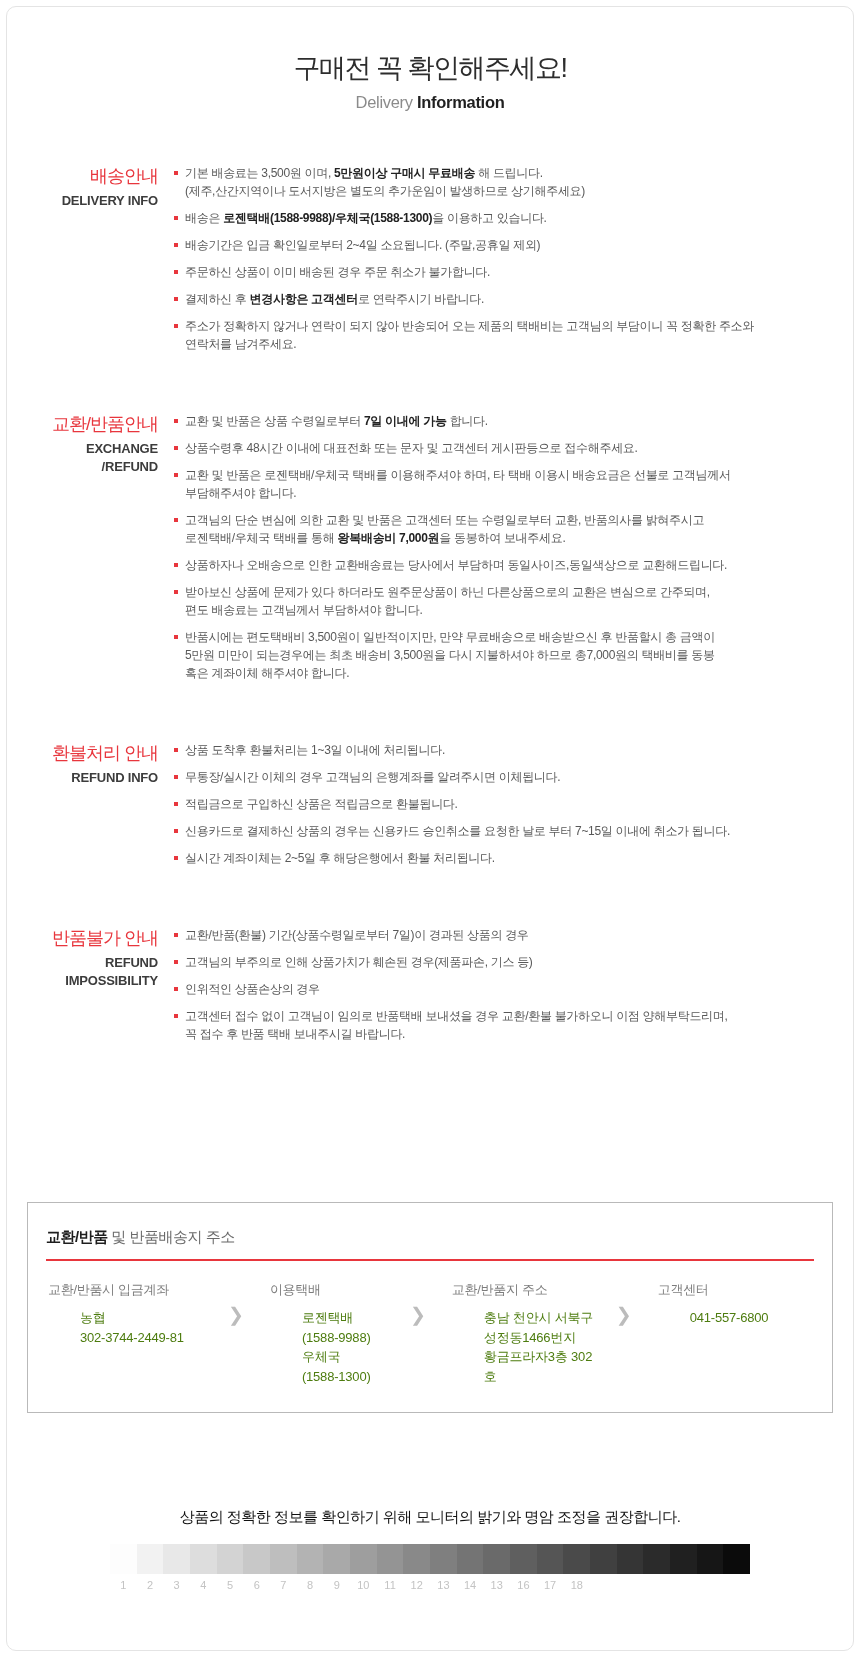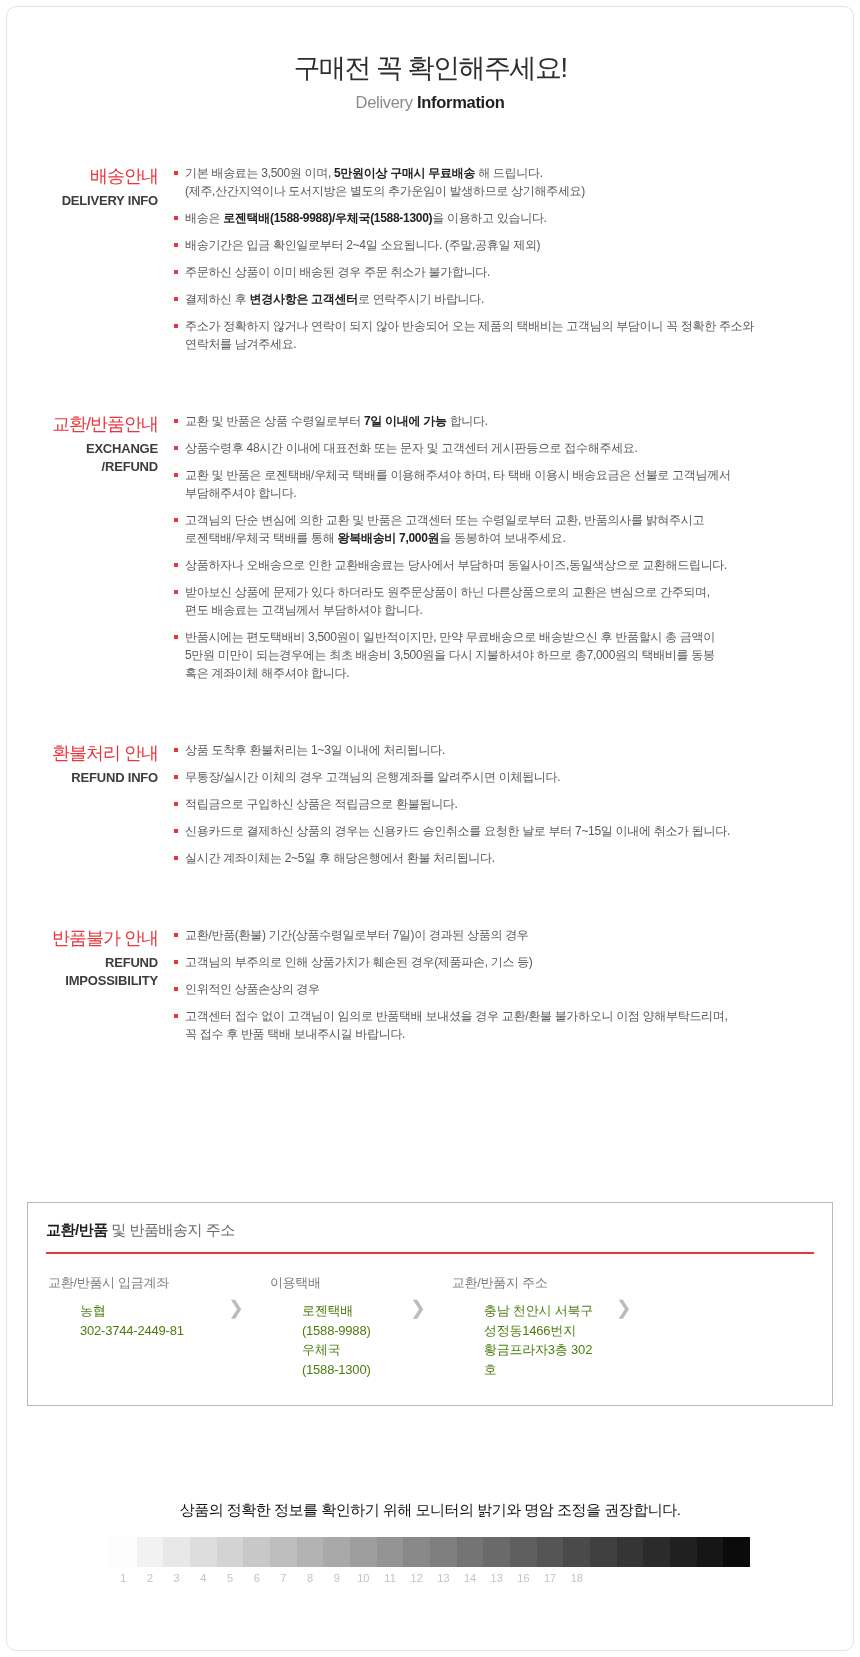--- a/index.html
+++ b/index.html
@@ -20,21 +20,21 @@
   .section { display:flex; margin-bottom:50px; }
   .sec-head { width:158px; flex:none; text-align:right; }
   .sec-title-ko { font-size:18px; font-weight:500; letter-spacing:-1px; }
   .sec-title-en { margin-top:4px; font-size:13px; font-weight:600; color:#3c3c3c; letter-spacing:-0.2px; white-space:pre-line; line-height:1.35; }
   .sec-body { flex:1; padding-left:16px; padding-right:26px; }
   .bullet { position:relative; padding-left:11px; margin-bottom:9px; font-size:12px; color:#585858; line-height:1.5; white-space:pre-line; letter-spacing:-0.3px; }
   .bullet .marker { position:absolute; left:0; top:7px; width:4px; height:4px; }
   .bullet .bold { color:#222; font-weight:700; }
 
   
-  .address-box { margin:150px auto 0; width:806px; box-sizing:border-box; border:1px solid #b9b9b9; background:#fff; padding:18px 16px 26px; }
+  .address-box { margin:150px auto 0; width:806px; box-sizing:border-box; border:1px solid #b9b9b9; background:#fff; padding:25px 16px 26px; }
   .box-title { font-size:15px; color:#6a6a6a; padding:0 2px 12px; letter-spacing:-0.5px; }
   .box-title .bold { color:#1e1e1e; font-weight:700; }
   .box-rule { height:2px; margin:0 2px; }
   .box-cols { display:flex; margin-top:20px; padding:0 4px; align-items:flex-start; }
   .col { flex:none; }
   .col-label { font-size:13px; color:#7d7d7d; margin-bottom:9px; letter-spacing:-0.3px; }
   .col-line { font-size:13px; color:#4d7c0f; line-height:1.5; letter-spacing:-0.2px;margin-left:32px; }
   .arrow { flex:none; color:#bcbcbc; font-size:19px; font-weight:700; margin-top:22px; }
 
   
@@ -142,20 +142,24 @@
             <div class="col-line">(1588-1300)</div>
           </div>
           <div class="arrow" style="color: rgb(188, 188, 188); margin: 22px 26px 0px 12px;">❯</div>
           <div class="col" style="width: 152px;">
             <div class="col-label">교환/반품지 주소</div>
             <div class="col-line">충남 천안시 서북구</div>
             <div class="col-line">성정동1466번지</div>
             <div class="col-line">황금프라자3층 302호</div>
           </div>
           <div class="arrow" style="color: rgb(188, 188, 188); margin: 22px 26px 0px 12px;">❯</div>
+          <div class="col" style="width: 130px;">
+            <div class="col-label">고객센터</div>
+            <div class="col-line">041-557-6800</div>
+          </div>
         </div>
     </div>
 
     <div class="calibration">
       <div class="cal-title">상품의 정확한 정보를 확인하기 위해 모니터의 밝기와 명암 조정을 권장합니다.</div>
       <div class="cal-bar" id="cal-bar">
           <div class="cal-step" style="background: rgb(253, 253, 253);"></div>
           <div class="cal-step" style="background: rgb(242, 242, 242);"></div>
           <div class="cal-step" style="background: rgb(232, 232, 232);"></div>
           <div class="cal-step" style="background: rgb(221, 221, 221);"></div>

